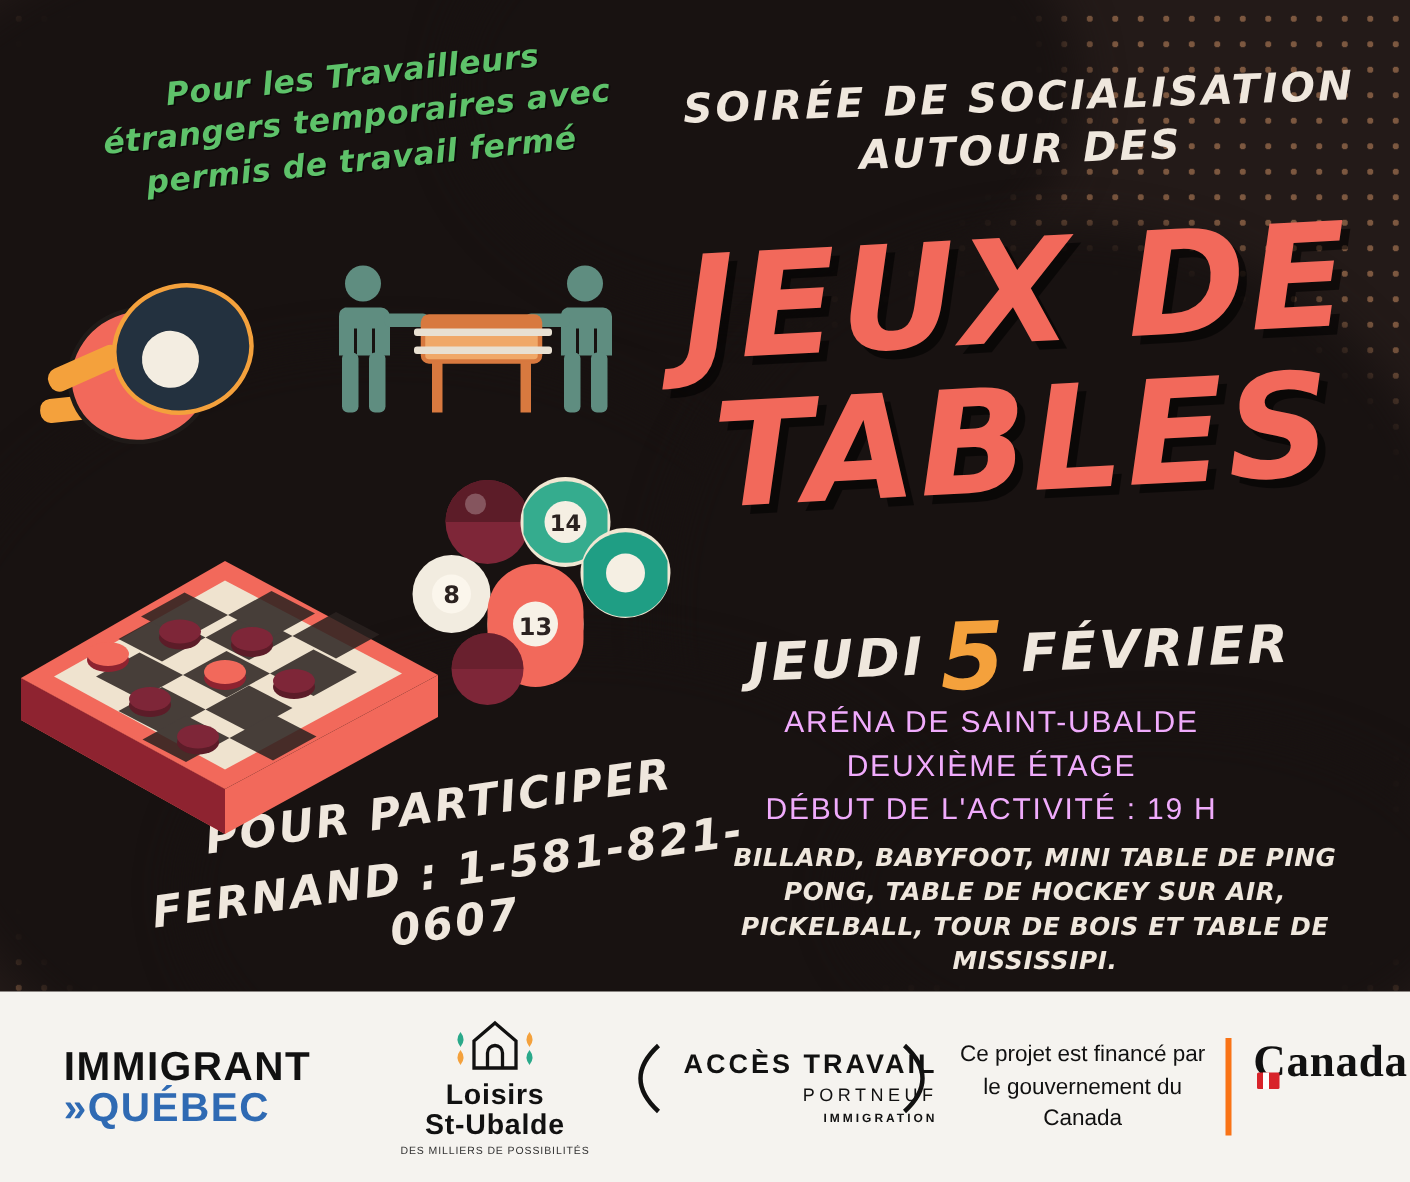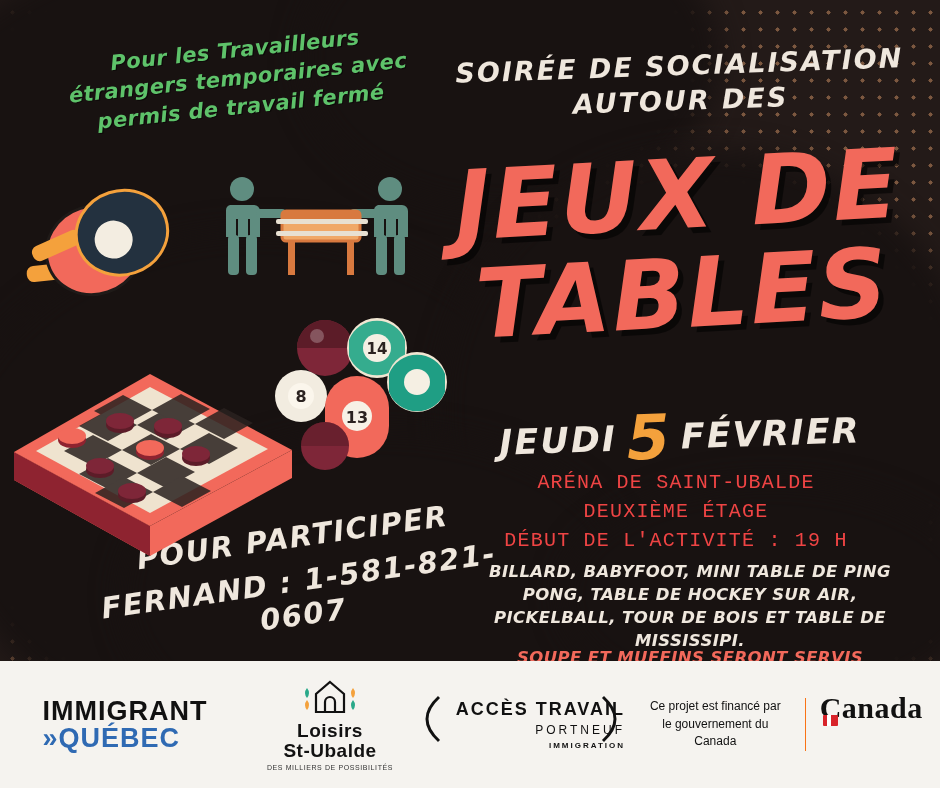--- a/index.html
+++ b/index.html
@@ -83,23 +83,23 @@
   }
   .date-num{
     font-family:"DejaVu Sans", sans-serif;
     font-weight:bold;font-style:italic;
     color:#f4a13c;font-size:62px;letter-spacing:1px;
     vertical-align:middle;
     margin:0 10px;
   }
 
   .venue{
-    position:absolute;left:441px;top:468px;width:470px;
-    text-align:center;color:#ef4444;
-    font-family:Liberation Mono, monospace;
+    position:absolute;left:426px;top:468px;width:470px;
+    text-align:center;color:#f0abfc;
+    font-family:Liberation Sans, sans-serif;
     font-size:20px;line-height:1.45;letter-spacing:1.2px;
   }
 
   .games{
     position:absolute;left:470px;top:560px;width:440px;
     text-align:center;color:#efe7dd;
     font-family:"DejaVu Sans", sans-serif;
     font-weight:bold;font-style:italic;
     font-size:16.5px;line-height:1.4;letter-spacing:.4px;
   }
@@ -164,22 +164,22 @@
   .loisirs-txt .l1{font-size:19px;font-weight:bold;letter-spacing:.5px;}
   .loisirs-txt .l2{font-size:19px;font-weight:bold;letter-spacing:.5px;margin-top:-2px;}
   .loisirs-txt .l3{font-size:7px;letter-spacing:.6px;margin-top:2px;color:#333;}
 
   .acces-txt{text-align:right;font-family:"Liberation Sans", sans-serif;color:#111;}
   .acces-txt .l1{font-size:18px;font-weight:bold;letter-spacing:2px;}
   .acces-txt .l2{font-size:12px;letter-spacing:3px;margin-top:3px;}
   .acces-txt .l3{font-size:8px;font-weight:bold;letter-spacing:2px;margin-top:4px;}
 
   .finance-txt{
-    font-family:"Liberation Sans", sans-serif;font-size:12px;color:#111;
-    text-align:center;line-height:1.45;padding-right:14px;border-right:1px solid #f97316;
+    font-family:"Liberation Sans", sans-serif;font-size:15px;color:#111;
+    text-align:center;line-height:1.45;padding-right:14px;border-right:4px solid #f97316;
   }
   .canada-word{
     font-family:"Liberation Serif", serif;font-weight:bold;font-size:30px;color:#111;
     letter-spacing:.5px;position:relative;
   }
   .canada-flag{
     display:inline-block;width:15px;height:11px;background:#d8232a;position:relative;
     margin-left:3px;vertical-align:top;top:-10px;border-radius:1px;
   }
   .canada-flag::before,.canada-flag::after{
@@ -217,21 +217,20 @@
     <span class="date-word">JEUDI</span><span class="date-num">5</span><span class="date-word">FÉVRIER</span>
   </div>
 
   <div class="venue">
     <div>ARÉNA DE SAINT-UBALDE</div>
     <div>DEUXIÈME ÉTAGE</div>
     <div>DÉBUT DE L'ACTIVITÉ : 19 H</div>
   </div>
 
   <div class="games">BILLARD, BABYFOOT, MINI TABLE DE PING PONG, TABLE DE HOCKEY SUR AIR, PICKELBALL, TOUR DE BOIS ET TABLE DE MISSISSIPI.</div>
-  <div class="soup">SOUPE ET MUFFINS SERONT SERVIS</div>
 
   <div class="participate">
     <div class="p1">POUR PARTICIPER</div>
     <div class="p2">FERNAND : 1-581-821-0607</div>
   </div>
 
   <svg class="ill" id="foosball" width="220" height="110" viewBox="0 0 220 110">
 
     <g fill="#5f8d80">
       <circle cx="32" cy="14" r="12"></circle>

